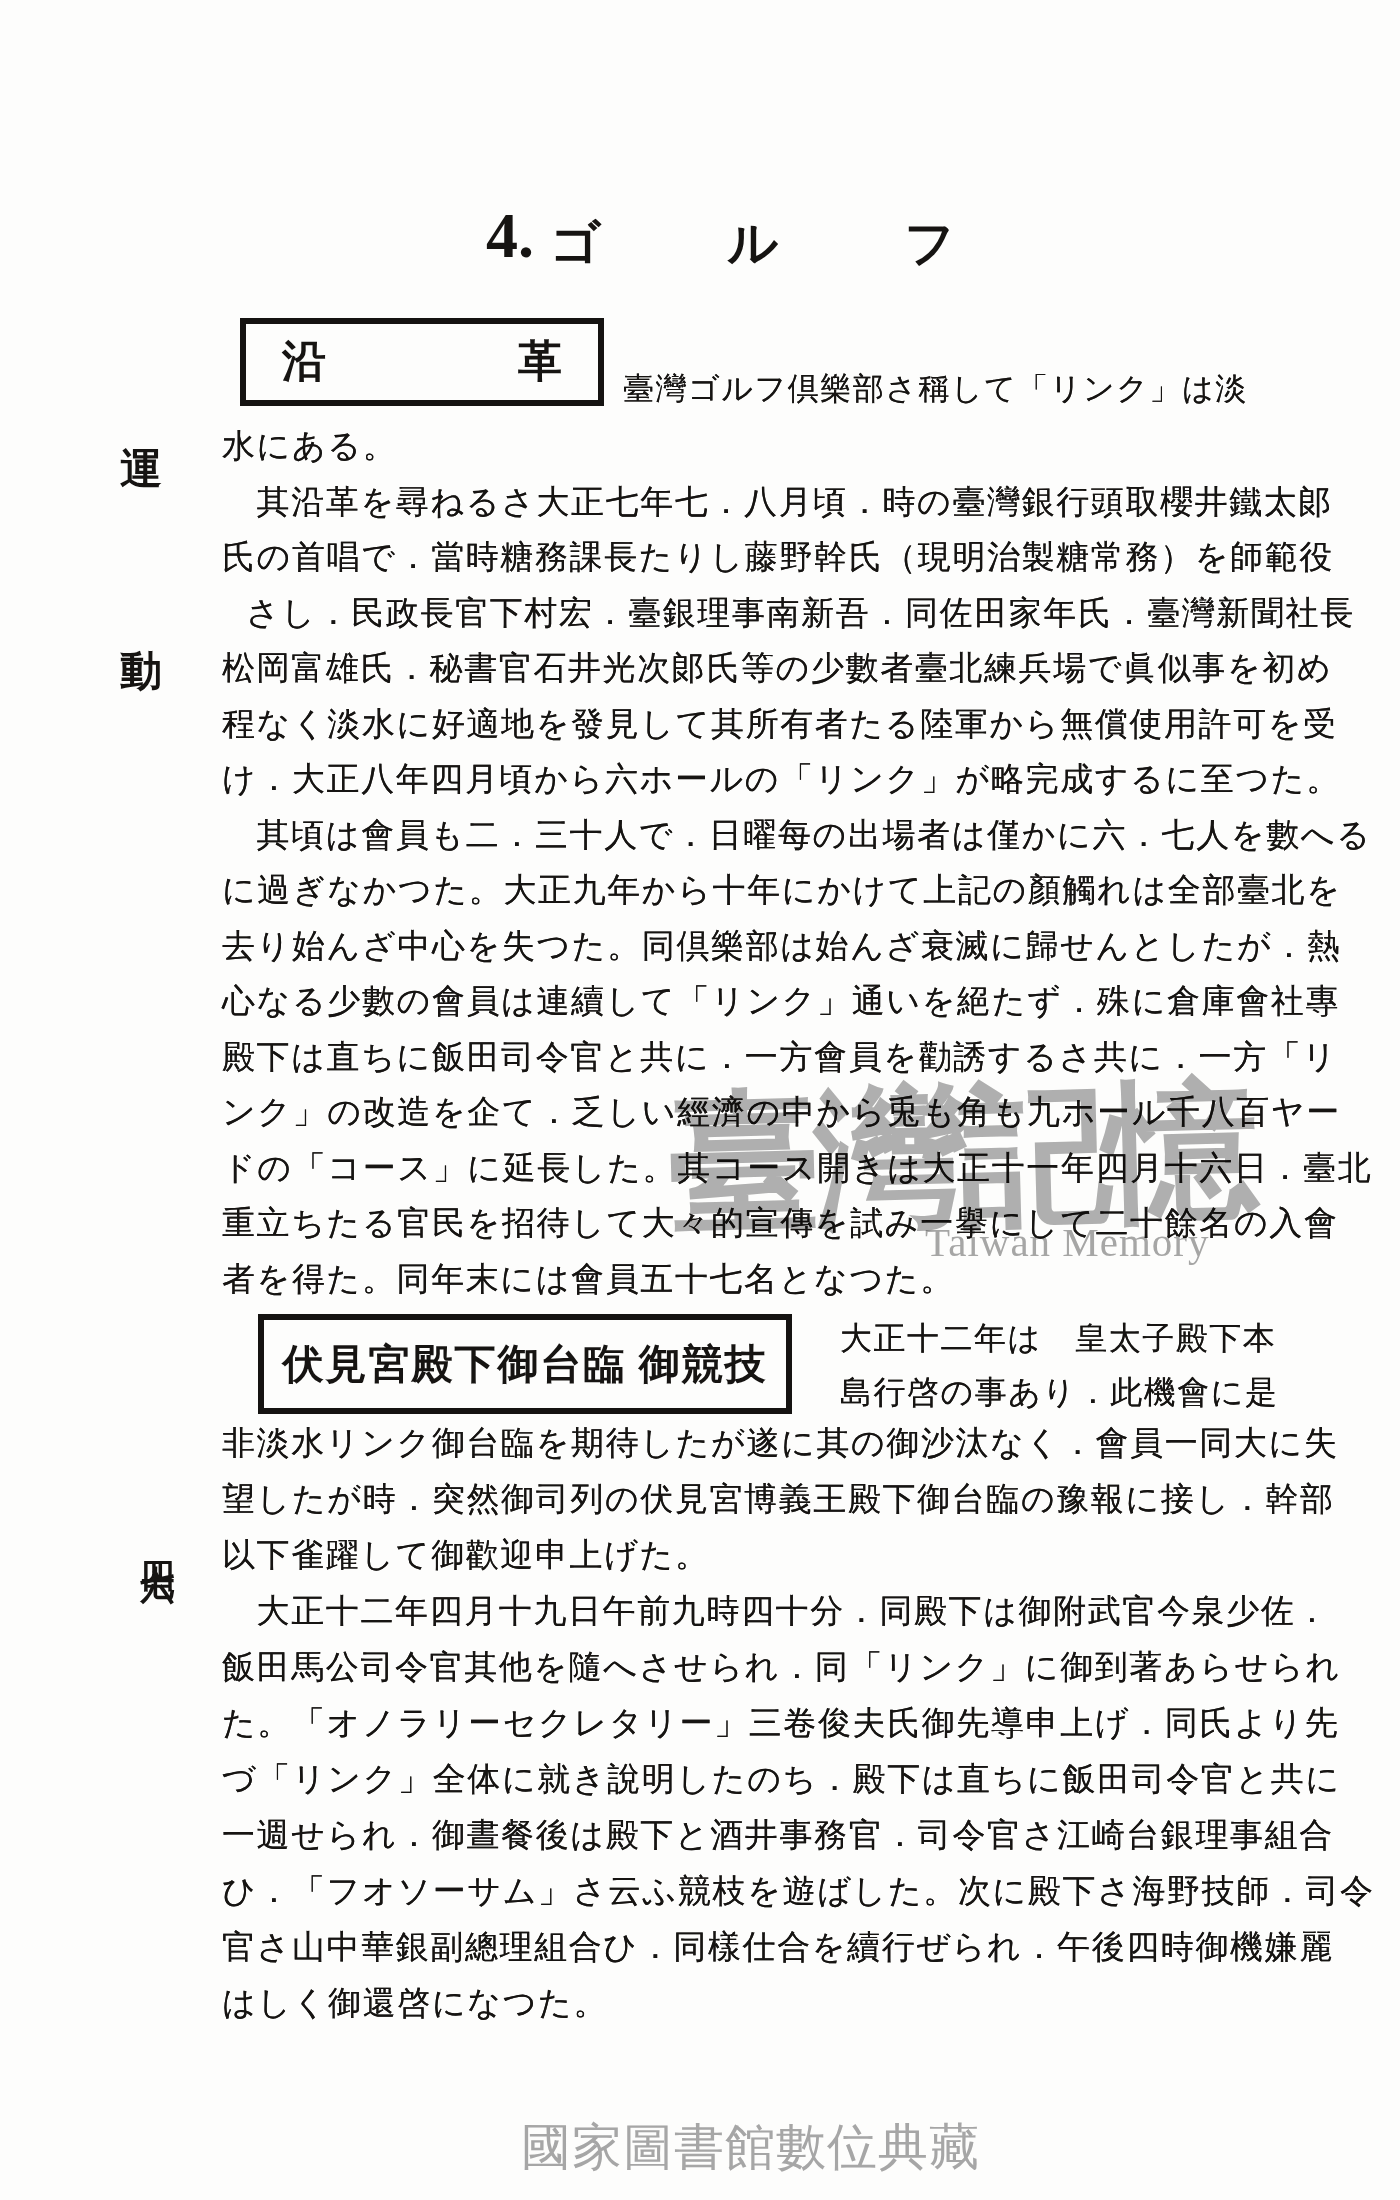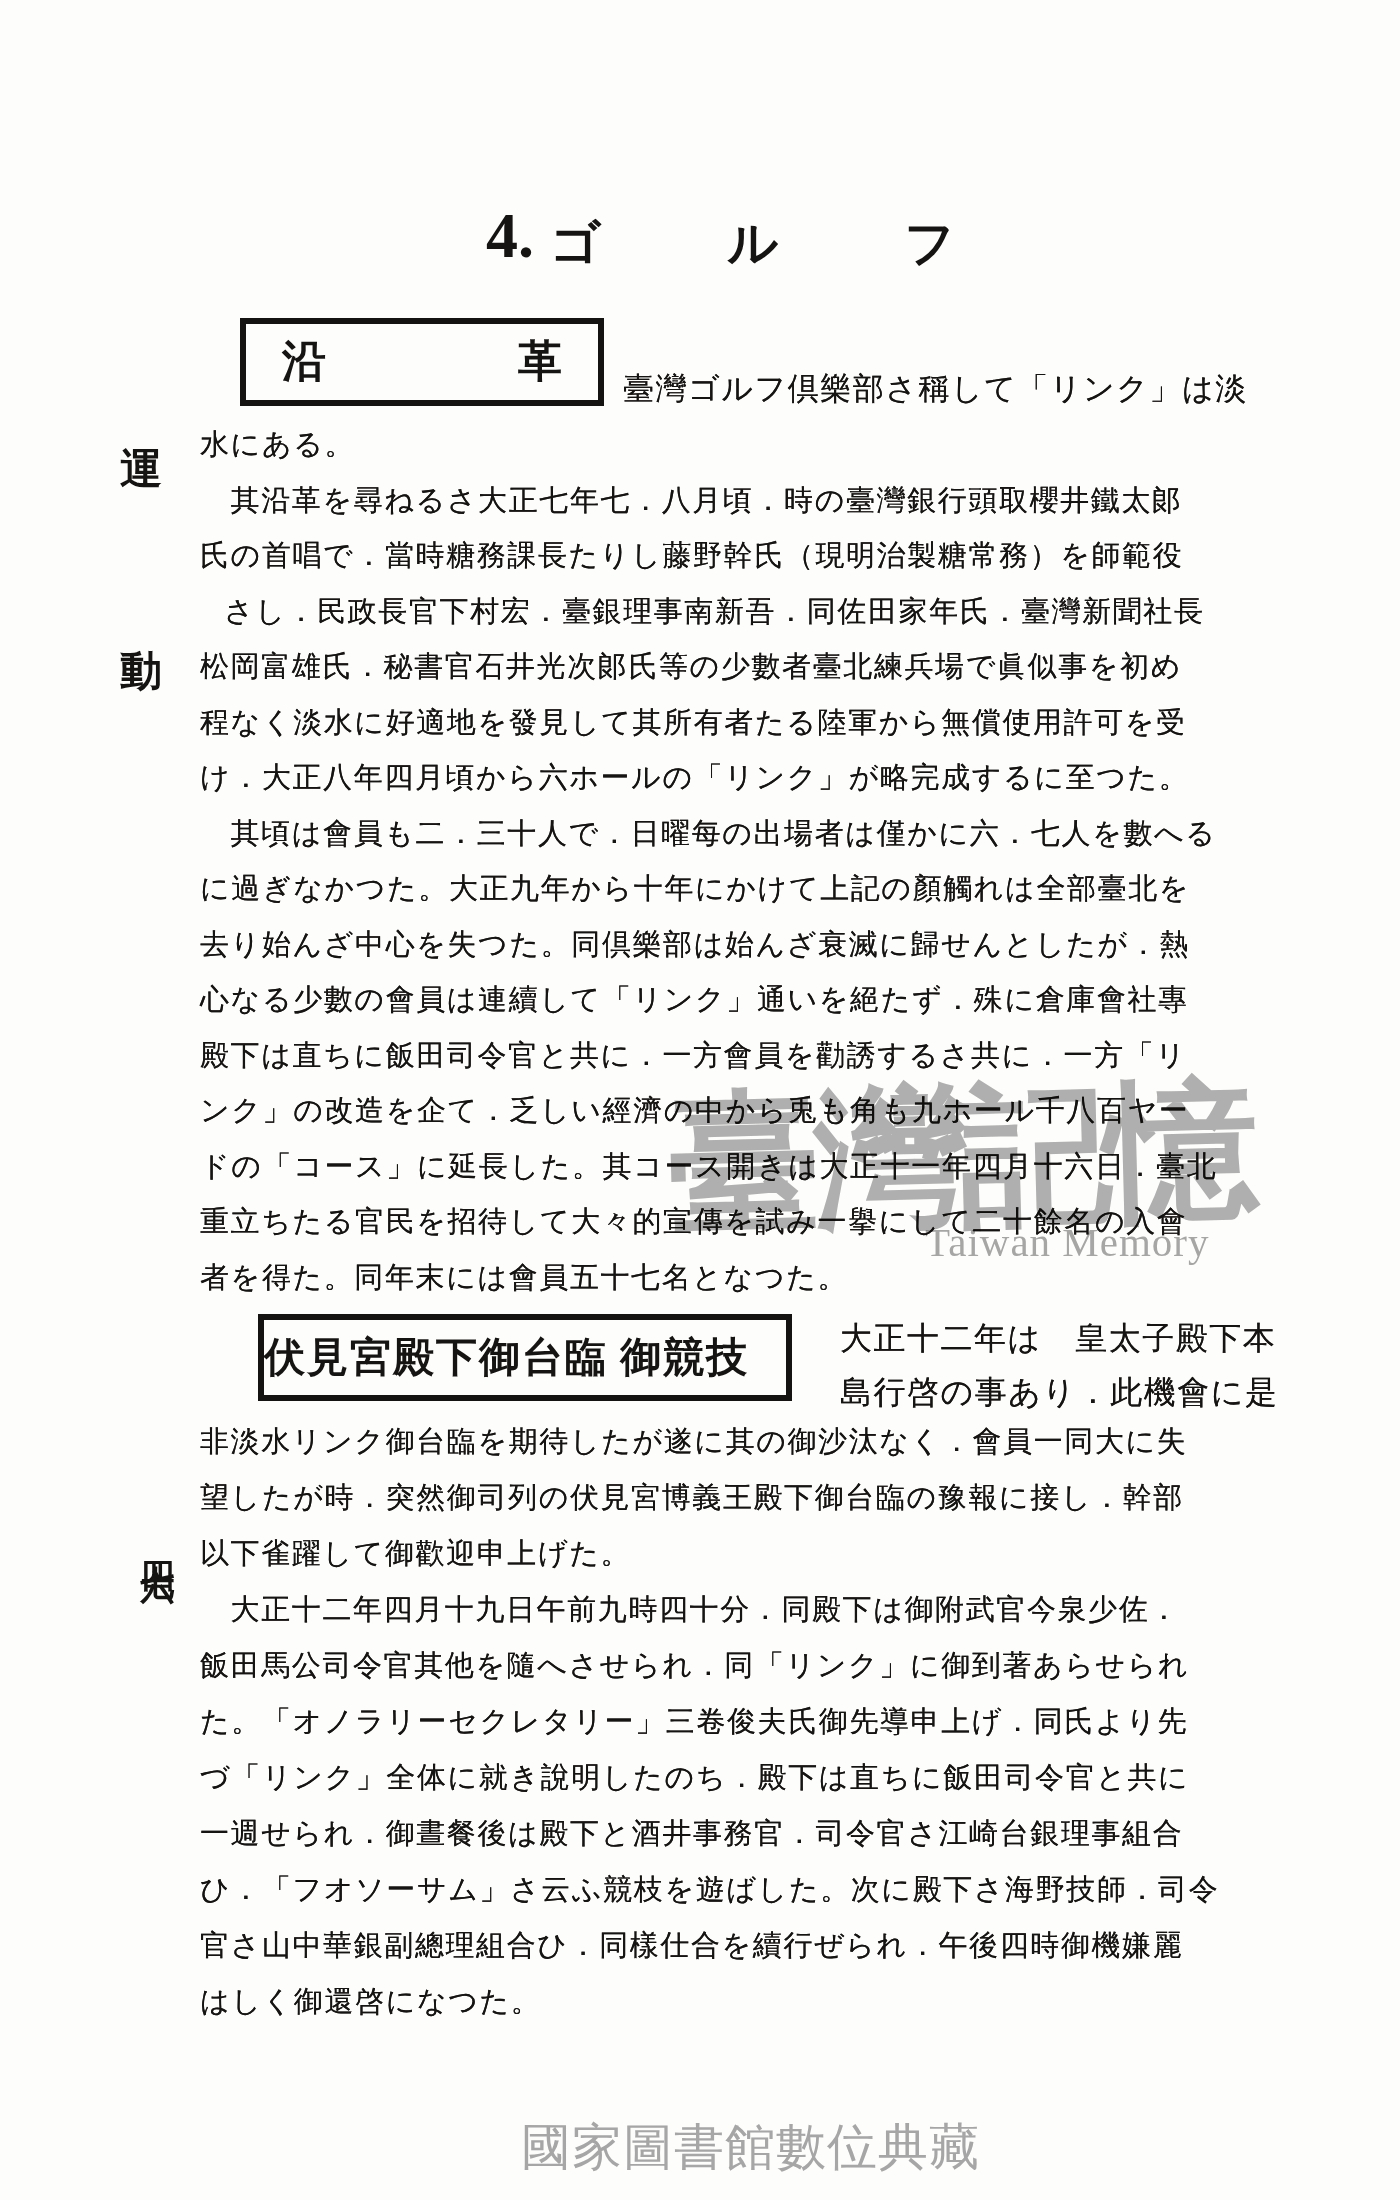--- a/index.html
+++ b/index.html
@@ -27,37 +27,37 @@
     position:absolute;left:140px;top:1536px;
     writing-mode:vertical-rl;text-orientation:upright;
     font-size:34px;letter-spacing:2px;line-height:1;font-weight:600;
   }
   
   .hbox{position:absolute;border:6px solid #151311;box-sizing:border-box;
         display:flex;align-items:center;background:#fdfdfc;}
   .box1{left:240px;top:318px;width:364px;height:88px;
         justify-content:space-between;padding:0 36px;
         font-size:44px;font-weight:600;line-height:1;}
-  .box2{left:258px;top:1314px;width:534px;height:87px;
-        justify-content:flex-start;
+  .box2{left:258px;top:1314px;width:534px;height:100px;
+        justify-content:center;
         font-size:41px;font-weight:600;letter-spacing:2px;line-height:1;white-space:nowrap;}
   
   .side1-line,.side2-line{
     position:absolute;white-space:nowrap;line-height:1;
     letter-spacing:1.5px;font-weight:500;
     text-shadow:0 0 0.5px rgba(22,20,18,.85);
   }
   .side1-line{left:623px;font-size:31px;}
   .s1a{top:320px;} .s1b{top:373px;}
   .side2-line{left:840px;font-size:32px;}
   .s2a{top:1322px;} .s2b{top:1376px;}
   
   .bline{
-    position:absolute;left:200px;white-space:nowrap;
-    font-size:29px;letter-spacing:1.6px;line-height:1;font-weight:500;
+    position:absolute;left:222px;white-space:nowrap;
+    font-size:33px;letter-spacing:1.6px;line-height:1;font-weight:500;
     text-shadow:0 0 0.5px rgba(22,20,18,.85);
     z-index:2;
   }
   
   .wm-cjk{
     position:absolute;left:668px;top:1082px;
     font-size:152px;line-height:1;font-weight:bold;
     letter-spacing:-6px;
     transform:rotate(-1.5deg);
     opacity:.8;mix-blend-mode:multiply;z-index:3;

